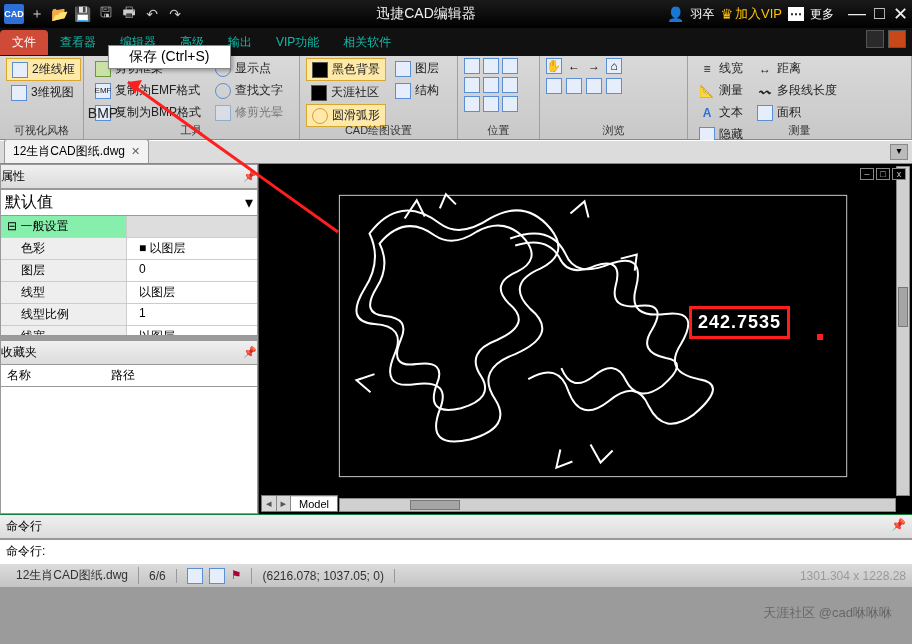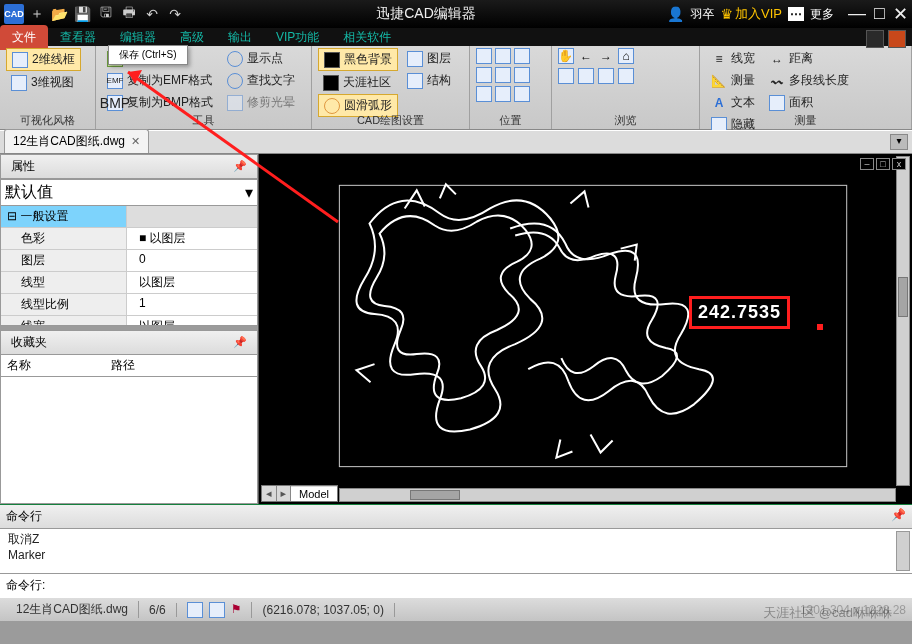--- a/index.html
+++ b/index.html
@@ -10,28 +10,28 @@
 .qat { display: flex; gap: 3px; align-items: center; }
 .qat .ico { width: 20px; height: 20px; display: flex; align-items: center; justify-content: center; font-size: 14px; color: #ccc; cursor: pointer; }
 .title-text { flex: 1; text-align: center; font-size: 14px; color: #eee; }
 .title-right { display: flex; align-items: center; gap: 6px; }
 .vip-badge { color: #ffc400; font-size: 13px; display: flex; align-items: center; gap: 2px; }
 .crown { color: #ffc400; font-size: 14px; }
 .win-btns { display: flex; gap: 8px; margin-left: 8px; }
 .win-btns span { font-size: 18px; color: #eee; cursor: pointer; }
 
 
-.menubar { height: 18px; background: #111; display: flex; align-items: center; position: relative; }
+.menubar { height: 28px; background: #111; display: flex; align-items: center; position: relative; }
 .menu-item { padding: 4px 12px; color: #14b8a6; font-size: 12px; cursor: pointer; }
 .menu-item.active { background: #d04a38; border-radius: 4px 4px 0 0; color:#fff; }
 .menubar-right { position: absolute; right: 6px; top: 2px; display: flex; gap: 4px; }
 .menubar-right span { width:18px; height:18px; background:#2a2a2a; border:1px solid #555; display:inline-block; }
 
 
-.tooltip { position: absolute; left: 108px; top: 45px; background: #fff; border: 1px solid #888; padding: 2px 10px; font-size: 10px; box-shadow: 2px 2px 4px rgba(0,0,0,.3); z-index: 50; }
+.tooltip { position: absolute; left: 108px; top: 45px; background: #fff; border: 1px solid #888; padding: 2px 20px; font-size: 14px; box-shadow: 2px 2px 4px rgba(0,0,0,.3); z-index: 50; }
 
 
 .ribbon { height: 84px; background: linear-gradient(#d9d9d9,#c8c8c8); border-bottom: 1px solid #888; display: flex; }
 .ribbon-group { border-right: 1px solid #a0a0a0; padding: 2px 6px 14px 6px; display:flex; flex-direction:column; position:relative;}
 .rg-body { display:flex; gap:4px; flex:1; }
 .rg-col { display:flex; flex-direction:column; gap:1px; }
 .rg-label { text-align:center; font-size:11px; color:#333; position:absolute; bottom:1px; left:0; right:0;}
 .rbtn { display:flex; align-items:center; gap:4px; padding:2px 5px; cursor:pointer; font-size:12px; color:#222; white-space:nowrap; }
 .rbtn.hl { background:#ffe9a8; border:1px solid #d6a82f; }
 .rico { width:16px; height:16px; display:inline-flex; align-items:center; justify-content:center; font-size:12px; }
@@ -42,29 +42,29 @@
 
 
 .doctabs { height: 24px; background: #dcdcdc; border-top:1px solid #fff; border-bottom:1px solid #888; display:flex; align-items:flex-end; padding-left:4px; position:relative;}
 .doctab { background:#f3f3f3; border:1px solid #999; border-bottom:none; padding:3px 8px; font-size:12px; display:flex; align-items:center; gap:6px; border-radius:3px 3px 0 0; }
 .doctab .x { font-size:11px; color:#666; cursor:pointer;}
 .doctabs .dd { position:absolute; right:4px; top:3px; width:18px; height:16px; background:#bbb; border:1px solid #888; font-size:10px; text-align:center; }
 
 
 .main { display:flex; height: 350px; }
 .left-pane { width:258px; display:flex; flex-direction:column; }
-.panel-hdr { background:linear-gradient(#f0f0f0,#dcdcdc); border:1px solid #999; padding:3px 10px; font-size:12px; display:flex; justify-content:space-between; align-items:center;gap:28px; }
+.panel-hdr { background:linear-gradient(#f0f0f0,#dcdcdc); border:1px solid #999; padding:3px 0; font-size:12px; display:flex; justify-content:space-between; align-items:center;gap:28px; }
 .panel-hdr .pin { font-size:11px; color:#555;}
 .combo { border:1px solid #999; background:#fff; padding:2px 4px; display:flex; justify-content:space-between; align-items:center; font-size:16px; }
 .prop-grid { background:#fff; border:1px solid #999; border-top:none; flex:0 0 auto; height:120px; overflow:hidden; }
 .prop-row { display:flex; border-bottom:1px solid #ccc; font-size:12px; }
 .prop-row .pk { width:126px; padding:2px 8px 2px 20px; background:#eee; border-right:1px solid #ccc;}
 .prop-row .pv { flex:1; padding:2px 12px;}
 .prop-row.group { background:#ddd; }
-.prop-row.group .pk { background:#7dd3fc; padding-left:6px;}
+.prop-row.group .pk { background:#86efac; padding-left:6px;}
 .fav { flex:1; display:flex; flex-direction:column; margin-top:4px;}
 .fav-cols { display:flex; border:1px solid #999; border-top:none; background:#fff; padding:2px 6px; gap:80px; }
 .fav-body { flex:1; background:#fff; border:1px solid #999; border-top:none;}
 
 .canvas-pane { flex:1; position:relative; background:#222; border-left:1px solid #555;}
 .canvas-top-btns { position:absolute; right:6px; top:4px; display:flex; gap:2px; z-index:3;}
 .canvas-top-btns span { width:14px; height:12px; background:#000; border:1px solid #888; font-size:9px; color:#ccc; text-align:center; line-height:10px;}
 .canvas { position:absolute; inset:0; background:#000; }
 .model-tab { position:absolute; left:2px; bottom:2px; display:flex; align-items:center; background:#d9d9d9; border:1px solid #777; font-size:11px;}
 .model-tab .arr { padding:1px 4px; border-right:1px solid #888; color:#555;}
@@ -140,21 +140,21 @@
 </div>
 
 <div class="tooltip">保存 (Ctrl+S)</div>
 
 <svg class="red-line" width="912" height="644">
   <line x1="128" y1="26" x2="338" y2="176" stroke="#ff1e1e" stroke-width="3"></line>
   <polygon points="128,26 142,24 135,38" fill="#ff1e1e"></polygon>
 </svg>
 
 <div class="ribbon">
-  <div class="ribbon-group" style="width:96px">
+  <div class="ribbon-group" style="width:84px">
     <div class="rg-body">
         <div class="rg-col">
       <div class="rbtn hl">
             <span class="rico box"></span>
             <span>2维线框</span>
           </div>
       <div class="rbtn">
             <span class="rico box"></span>
             <span>3维视图</span>
           </div>
@@ -393,25 +393,20 @@
         <div class="thumb"></div>
       </div>
   </div>
 </div>
 
 <div class="cmd-section">
   <div class="cmd-hdr">
     <span>命令行</span>
       <span class="pin">📌</span>
   </div>
-  <div class="cmd-log">
-    <div>取消Z</div>
-    <div>Marker</div>
-    <div class="sbv"></div>
-  </div>
   <div class="cmd-input">
     <span>命令行:</span>
     <input style="flex: 1 1 0%; border: none; outline: none; font-size: 12px;">
   </div>
 </div>
 
 <div class="statusbar">
   <div class="sect">12生肖CAD图纸.dwg</div>
   <div class="sect">6/6</div>
   <div class="sect" style="display:flex;gap:6px">

